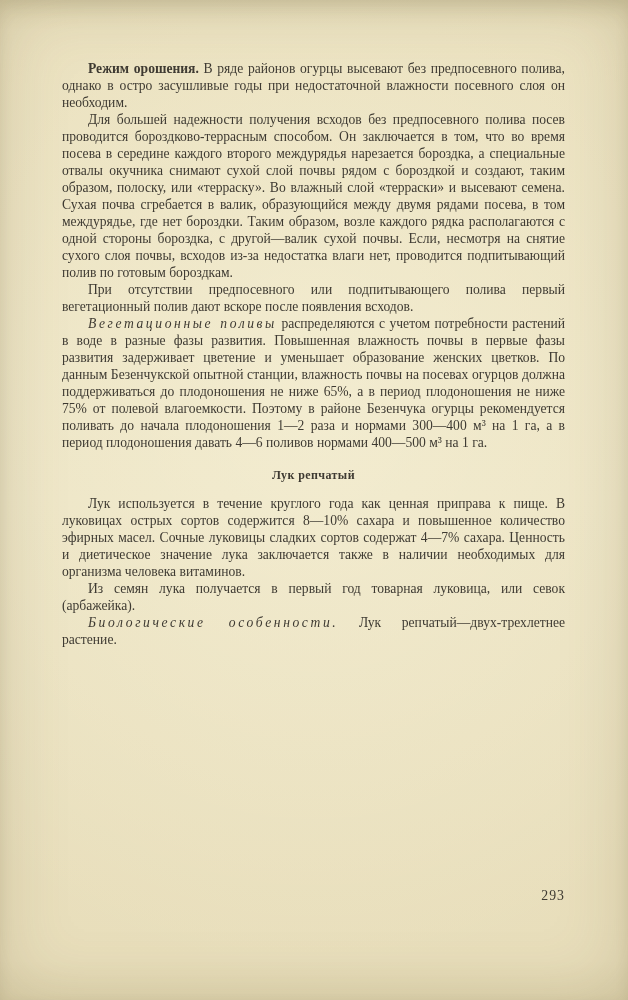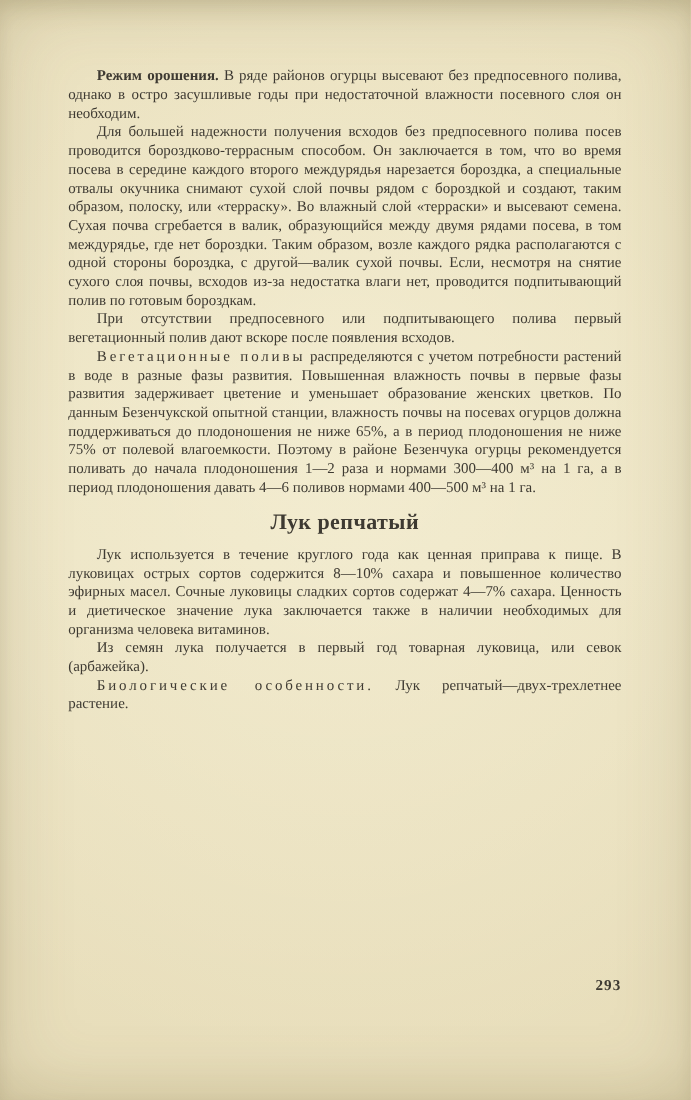--- a/index.html
+++ b/index.html
@@ -39,36 +39,36 @@
   }
   .para {
     margin: 0;
     text-indent: 26px;
   }
   .lead-bold {
     font-weight: bold;
   }
   .lead-spaced {
     letter-spacing: 2.6px;
+    font-style: italic;
   }
   .heading {
     margin: 16px 0 11px 0;
     text-indent: 0;
     text-align: center;
     font-weight: bold;
-    font-size: 20px;
+    font-size: 12px;
     letter-spacing: 0.4px;
   }
   .page-number {
     position: absolute;
     right: 63px;
     top: 888px;
     font-size: 13.8px;
     letter-spacing: 1px;
-    font-weight: bold;
   }
 </style>
 </head>
 <body>
 
 <div class="text-block">
 
   <p class="para"><span class="lead-bold">Режим орошения.</span> <span>В ряде районов огурцы высевают без предпосевного полива, однако в остро засушливые годы при недостаточной влажности посевного слоя он необходим.</span></p>
 
   <p class="para">Для большей надежности получения всходов без предпосевного полива посев проводится бороздково-террасным способом. Он заключается в том, что во время посева в середине каждого второго междурядья нарезается бороздка, а специальные отвалы окучника снимают сухой слой почвы рядом с бороздкой и создают, таким образом, полоску, или «терраску». Во влажный слой «терраски» и высевают семена. Сухая почва сгребается в валик, образующийся между двумя рядами посева, в том междурядье, где нет бороздки. Таким образом, возле каждого рядка располагаются с одной стороны бороздка, с другой—валик сухой почвы. Если, несмотря на снятие сухого слоя почвы, всходов из-за недостатка влаги нет, проводится подпитывающий полив по готовым бороздкам.</p>

